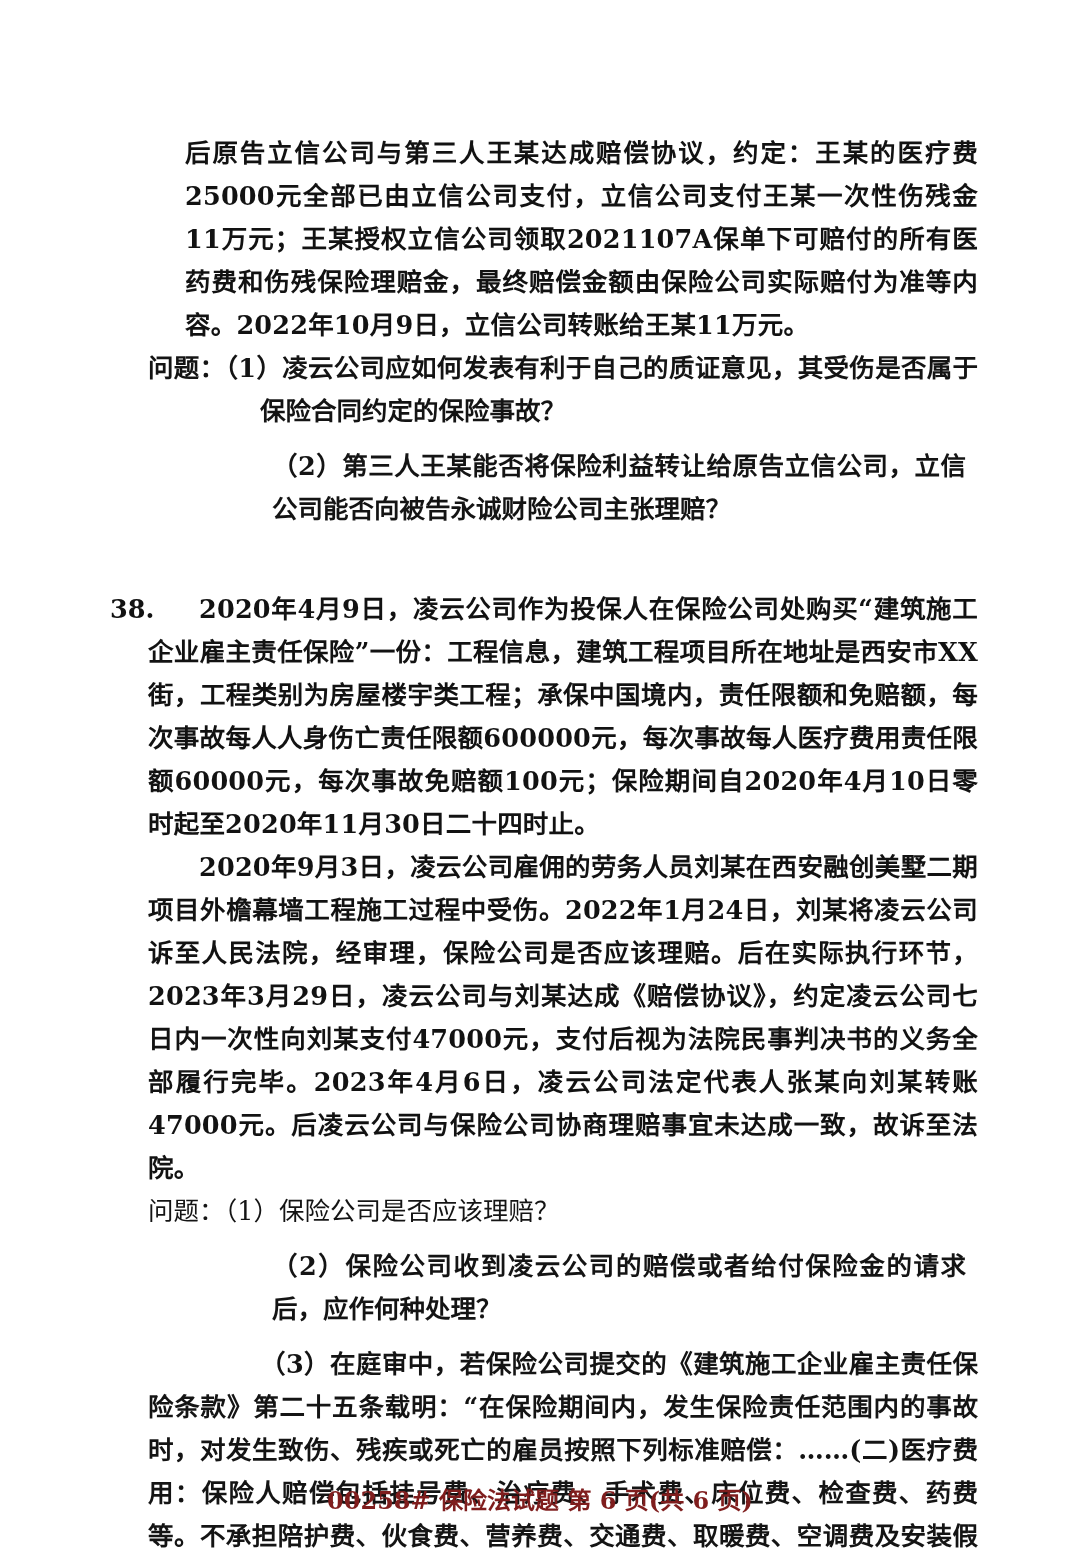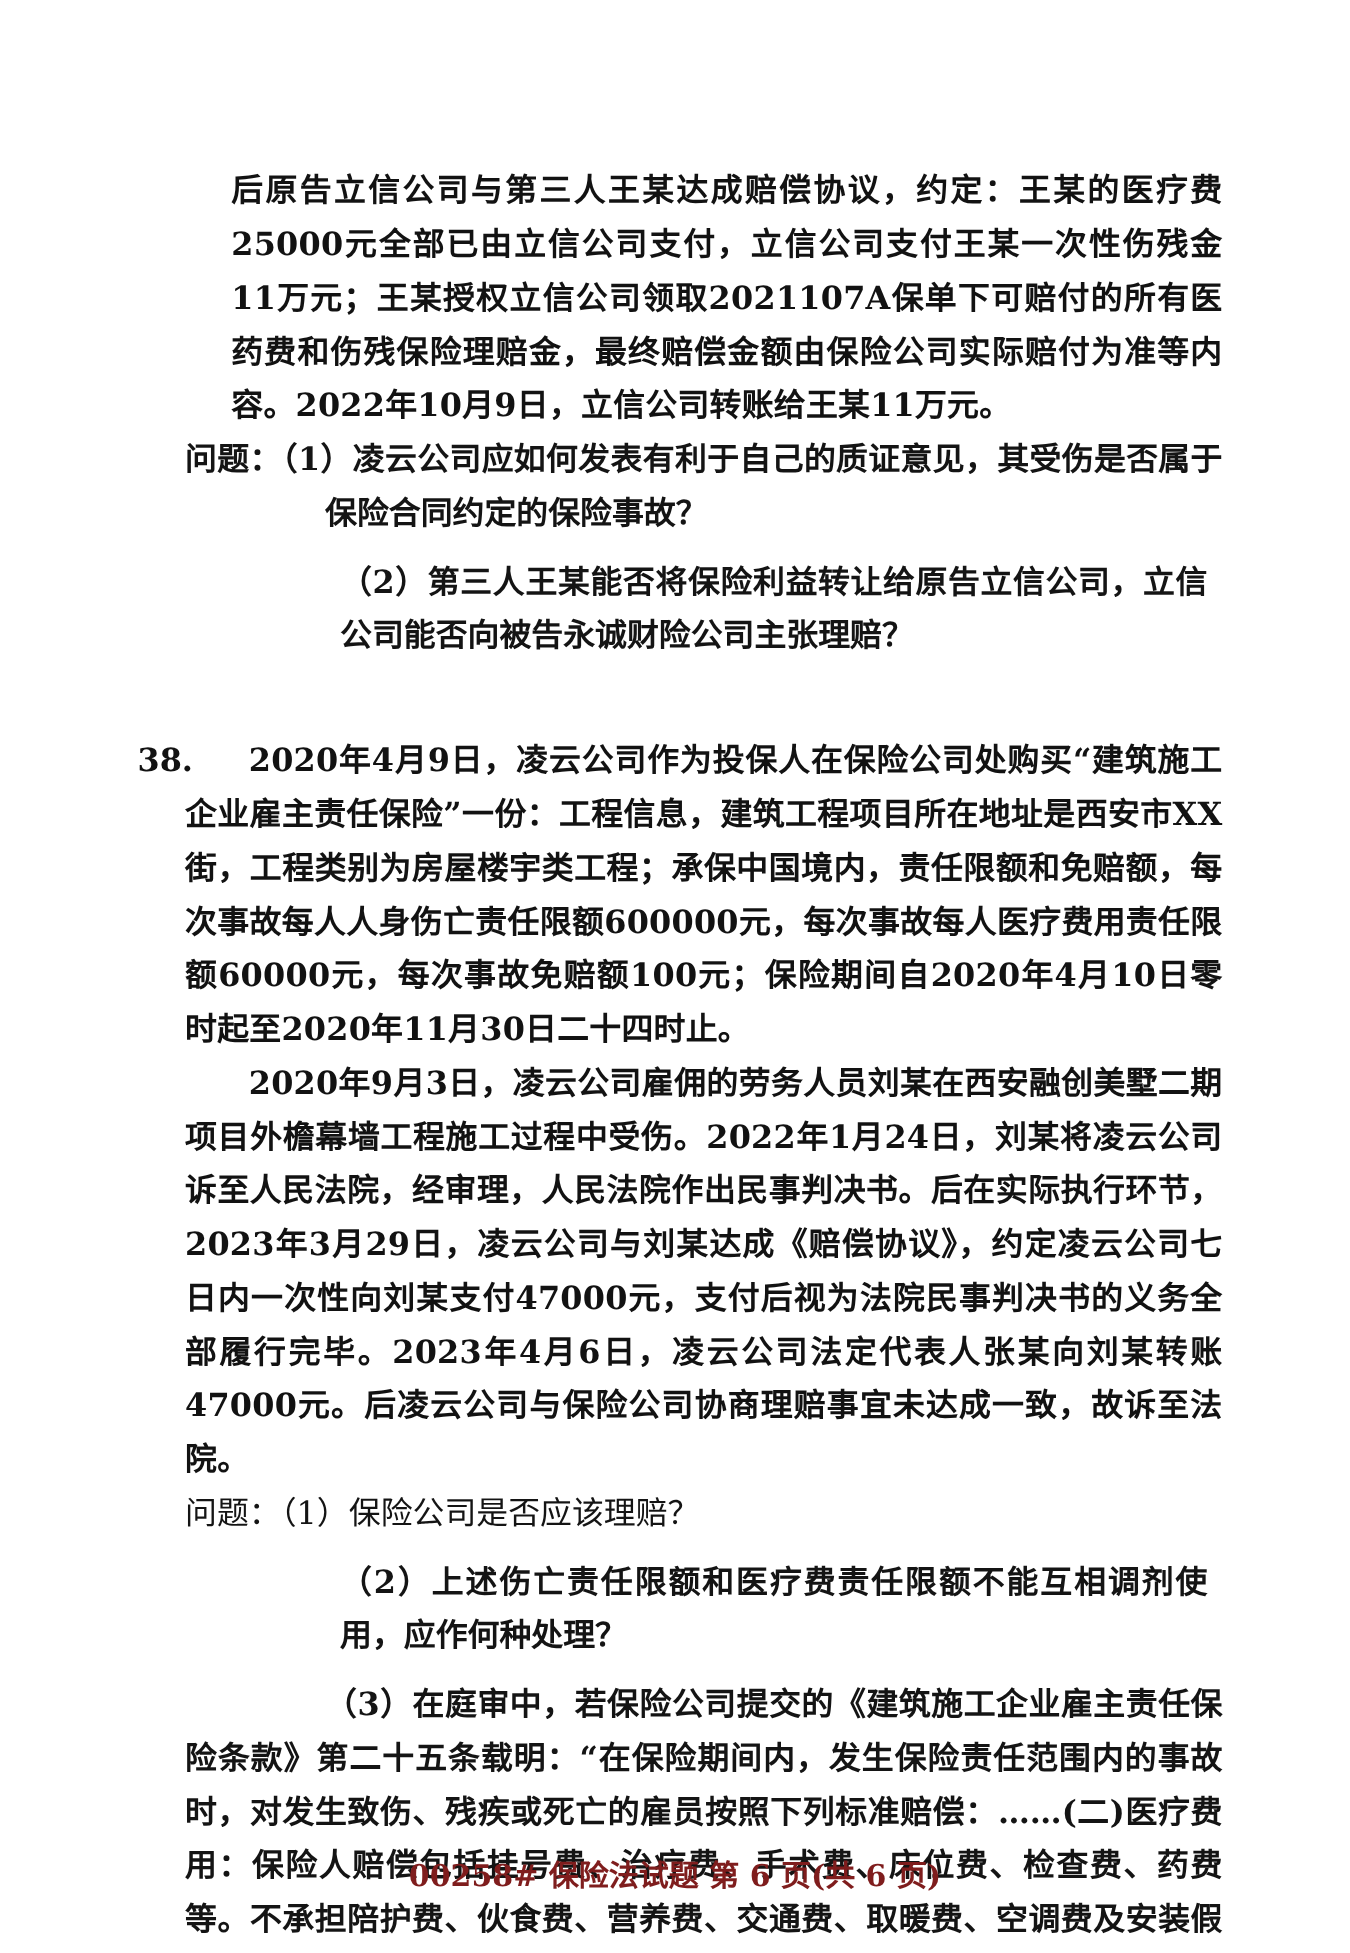--- a/index.html
+++ b/index.html
@@ -159,27 +159,27 @@
       <p class="subq-indent"><span>（2）</span><span>第三人王某能否将保险利益转让给原告立信公司，立信公司能否向被告永诚财险公司主张理赔？</span></p>
     </div>
 
     <div class="gap-section"></div>
 
     <div class="item">
       <span class="item-number">38.</span>
 
       <p class="para indent-para">2020年4月9日，凌云公司作为投保人在保险公司处购买“建筑施工企业雇主责任保险”一份：工程信息，建筑工程项目所在地址是西安市XX街，工程类别为房屋楼宇类工程；承保中国境内，责任限额和免赔额，每次事故每人人身伤亡责任限额600000元，每次事故每人医疗费用责任限额60000元，每次事故免赔额100元；保险期间自2020年4月10日零时起至2020年11月30日二十四时止。</p>
 
-      <p class="para indent-para">2020年9月3日，凌云公司雇佣的劳务人员刘某在西安融创美墅二期项目外檐幕墙工程施工过程中受伤。2022年1月24日，刘某将凌云公司诉至人民法院，经审理，人民法院作出民事判决书。后在实际执行环节，2023年3月29日，凌云公司与刘某达成《赔偿协议》，约定凌云公司七日内一次性向刘某支付47000元，支付后视为法院民事判决书的义务全部履行完毕。2023年4月6日，凌云公司法定代表人张某向刘某转账47000元。后凌云公司与保险公司协商理赔事宜未达成一致，故诉至法院。</p>
+      <p class="para indent-para">2020年9月3日，凌云公司雇佣的劳务人员刘某在西安融创美墅二期项目外檐幕墙工程施工过程中受伤。2022年1月24日，刘某将凌云公司诉至人民法院，经审理，保险公司是否应该理赔。后在实际执行环节，2023年3月29日，凌云公司与刘某达成《赔偿协议》，约定凌云公司七日内一次性向刘某支付47000元，支付后视为法院民事判决书的义务全部履行完毕。2023年4月6日，凌云公司法定代表人张某向刘某转账47000元。后凌云公司与保险公司协商理赔事宜未达成一致，故诉至法院。</p>
     </div>
 
     <div class="q-block">
       <p class="q-lead"><span>问题：</span><span>（1）</span><span>保险公司是否应该理赔？</span></p>
 
-      <p class="subq-indent"><span>（2）</span><span>上述伤亡责任限额和医疗费责任限额不能互相调剂使用，应作何种处理？</span></p>
+      <p class="subq-indent"><span>（2）</span><span>保险公司收到凌云公司的赔偿或者给付保险金的请求后，应作何种处理？</span></p>
 
       <p class="subq-flow"><span>（3）</span><span>在庭审中，若保险公司提交的《建筑施工企业雇主责任保险条款》第二十五条载明：“在保险期间内，发生保险责任范围内的事故时，对发生致伤、残疾或死亡的雇员按照下列标准赔偿：……(二)医疗费用：保险人赔偿包括挂号费、治疗费、手术费、床位费、检查费、药费等。不承担陪护费、伙食费、营养费、交通费、取暖费、空调费及安装假肢、假牙、假眼和残疾用具费用。除紧急抢救外，受伤雇员均应在县级以上医院或保险人指定的医院就诊。上述伤亡责任限额和医疗费责任限额不能互相调剂使用。（三）仲裁或诉讼费用及律师费用。”凌云公司应如何发表有利于自己的质证意见？</span></p>
     </div>
 
   </div>
 
   <div class="footer">00258# 保险法试题 第 6 页(共 6 页)</div>
 
 </div>
 

